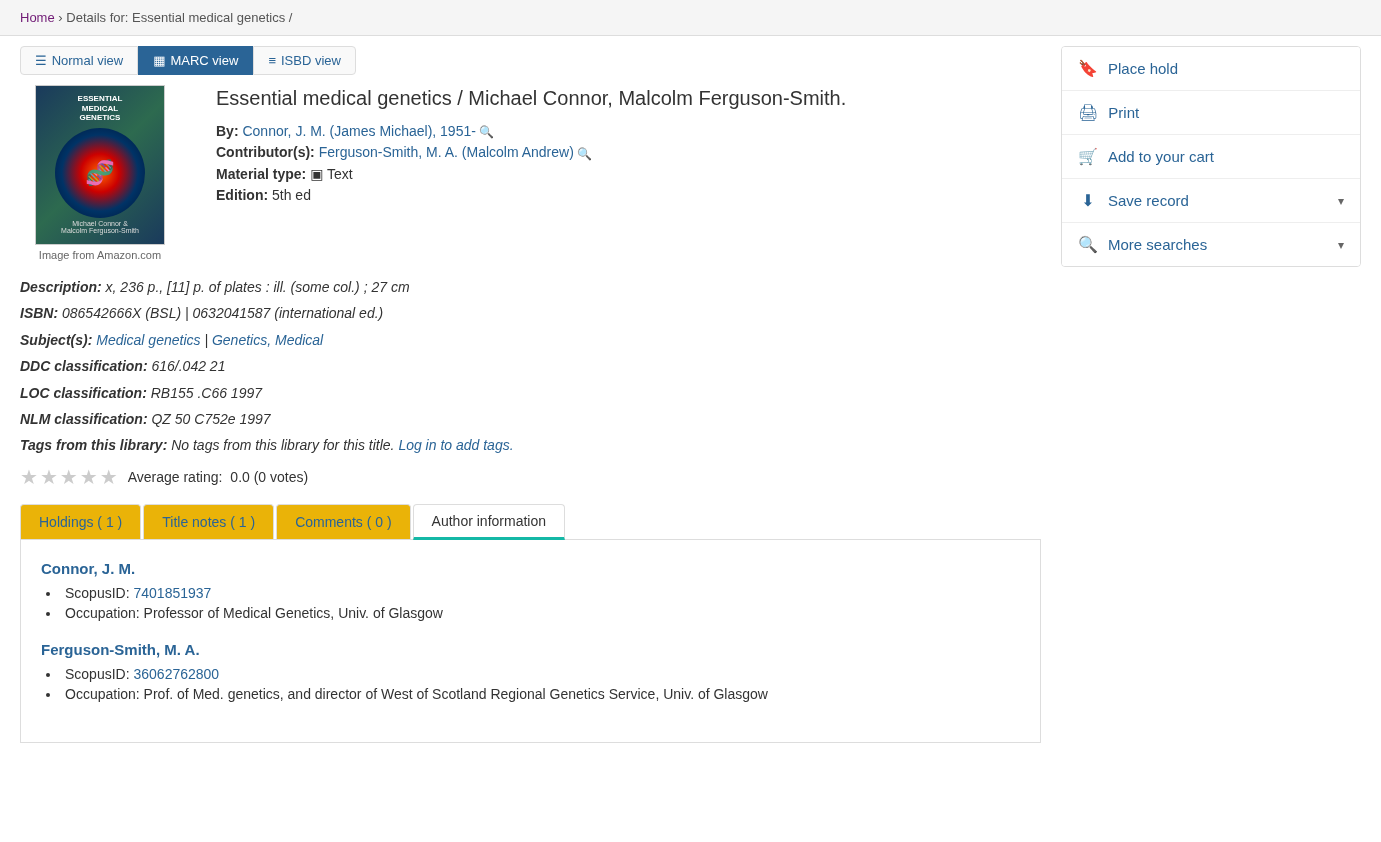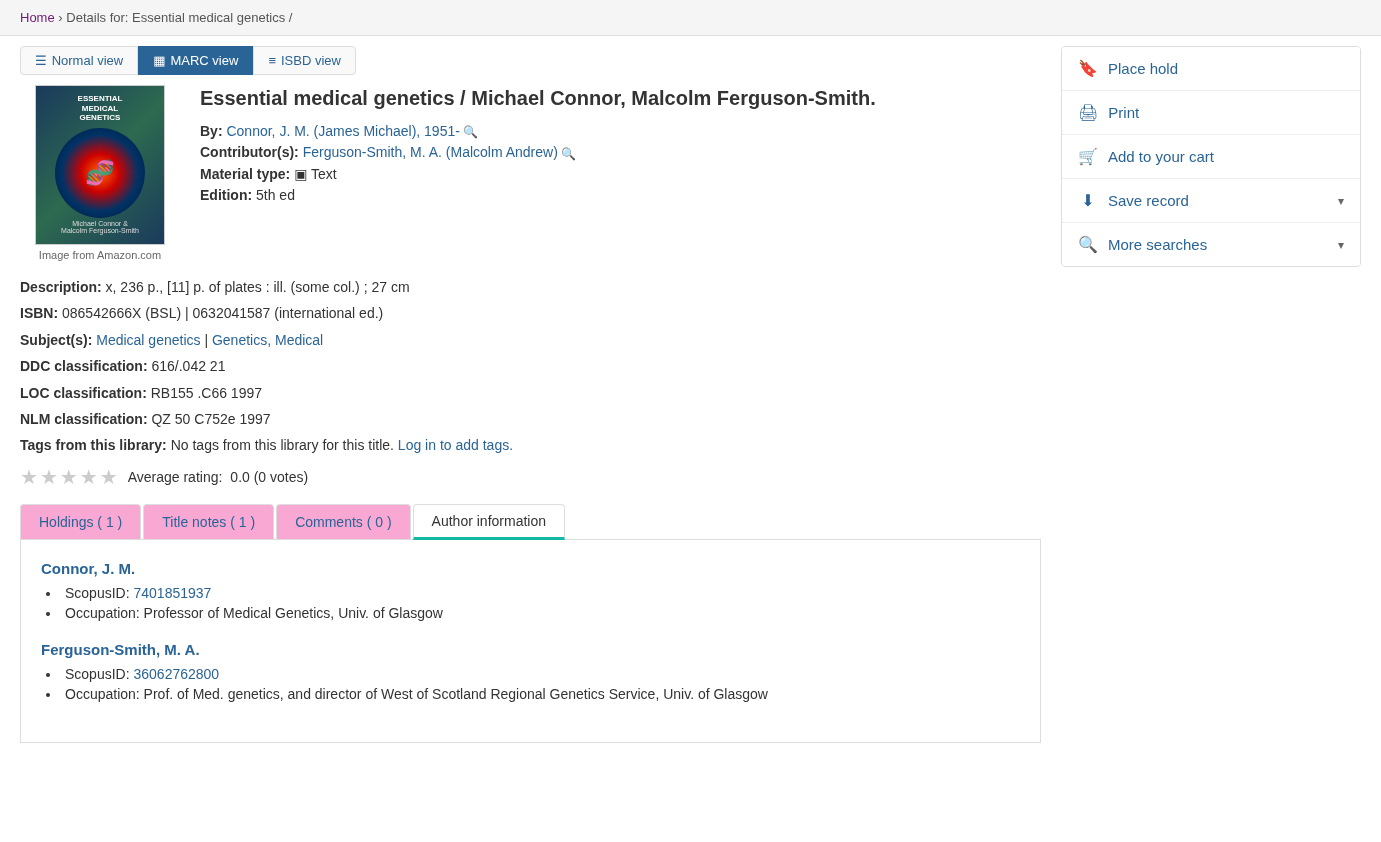--- a/index.html
+++ b/index.html
@@ -52,21 +52,21 @@
     .view-tab:last-child { border-radius: 0 4px 4px 0; }
     .view-tab.active {
       background: #2a6496;
       color: #fff;
       border-color: #2a6496;
     }
 
     
     .book-detail {
       display: flex;
-      gap: 20px;
+      gap: 36px;
       margin-bottom: 15px;
     }
     .book-cover-section {
       display: flex;
       flex-direction: column;
       align-items: center;
       min-width: 160px;
     }
     .book-cover {
       width: 130px;
@@ -122,21 +122,21 @@
     .cover-caption {
       font-size: 11px;
       color: #666;
       margin-top: 4px;
       text-align: center;
     }
 
     .book-info { flex: 1; }
     .book-title {
       font-size: 20px;
-      font-weight: bold;
+      font-weight: normal;
       color: #333;
       margin-bottom: 12px;
       line-height: 1.3;
     }
     .meta-row {
       margin-bottom: 5px;
       font-size: 14px;
     }
     .meta-label { font-weight: bold; }
     .meta-link { color: #2a6496; text-decoration: none; text-align: right; }
@@ -148,20 +148,21 @@
       color: #2a6496;
       font-size: 12px;
       vertical-align: middle;
     }
 
     
     .metadata-section {
       margin-bottom: 4px;
       font-size: 14px;
       line-height: 1.6;
+      font-style: italic;
     }
     .metadata-section .label { font-weight: bold; }
     .metadata-section .value-link { color: #2a6496; text-decoration: none; }
 
     
     .rating-row {
       display: flex;
       align-items: center;
       gap: 8px;
       margin-top: 8px;
@@ -169,21 +170,21 @@
     }
     .stars { color: #ccc; font-size: 20px; letter-spacing: 2px; }
 
     
     .tabs-container { border-bottom: 1px solid #ddd; margin-bottom: 0; }
     .tabs-row { display: flex; gap: 0; }
     .tab-btn {
       padding: 8px 18px;
       border: 1px solid #ddd;
       border-bottom: none;
-      background: #f9a8d4;
+      background: #eab308;
       color: #2a6496;
       cursor: pointer;
       font-size: 14px;
       margin-right: 2px;
       border-radius: 4px 4px 0 0;
     }
     .tab-btn.active {
       background: #fff;
       color: #333;
       border-bottom: 3px solid #14b8a6;

